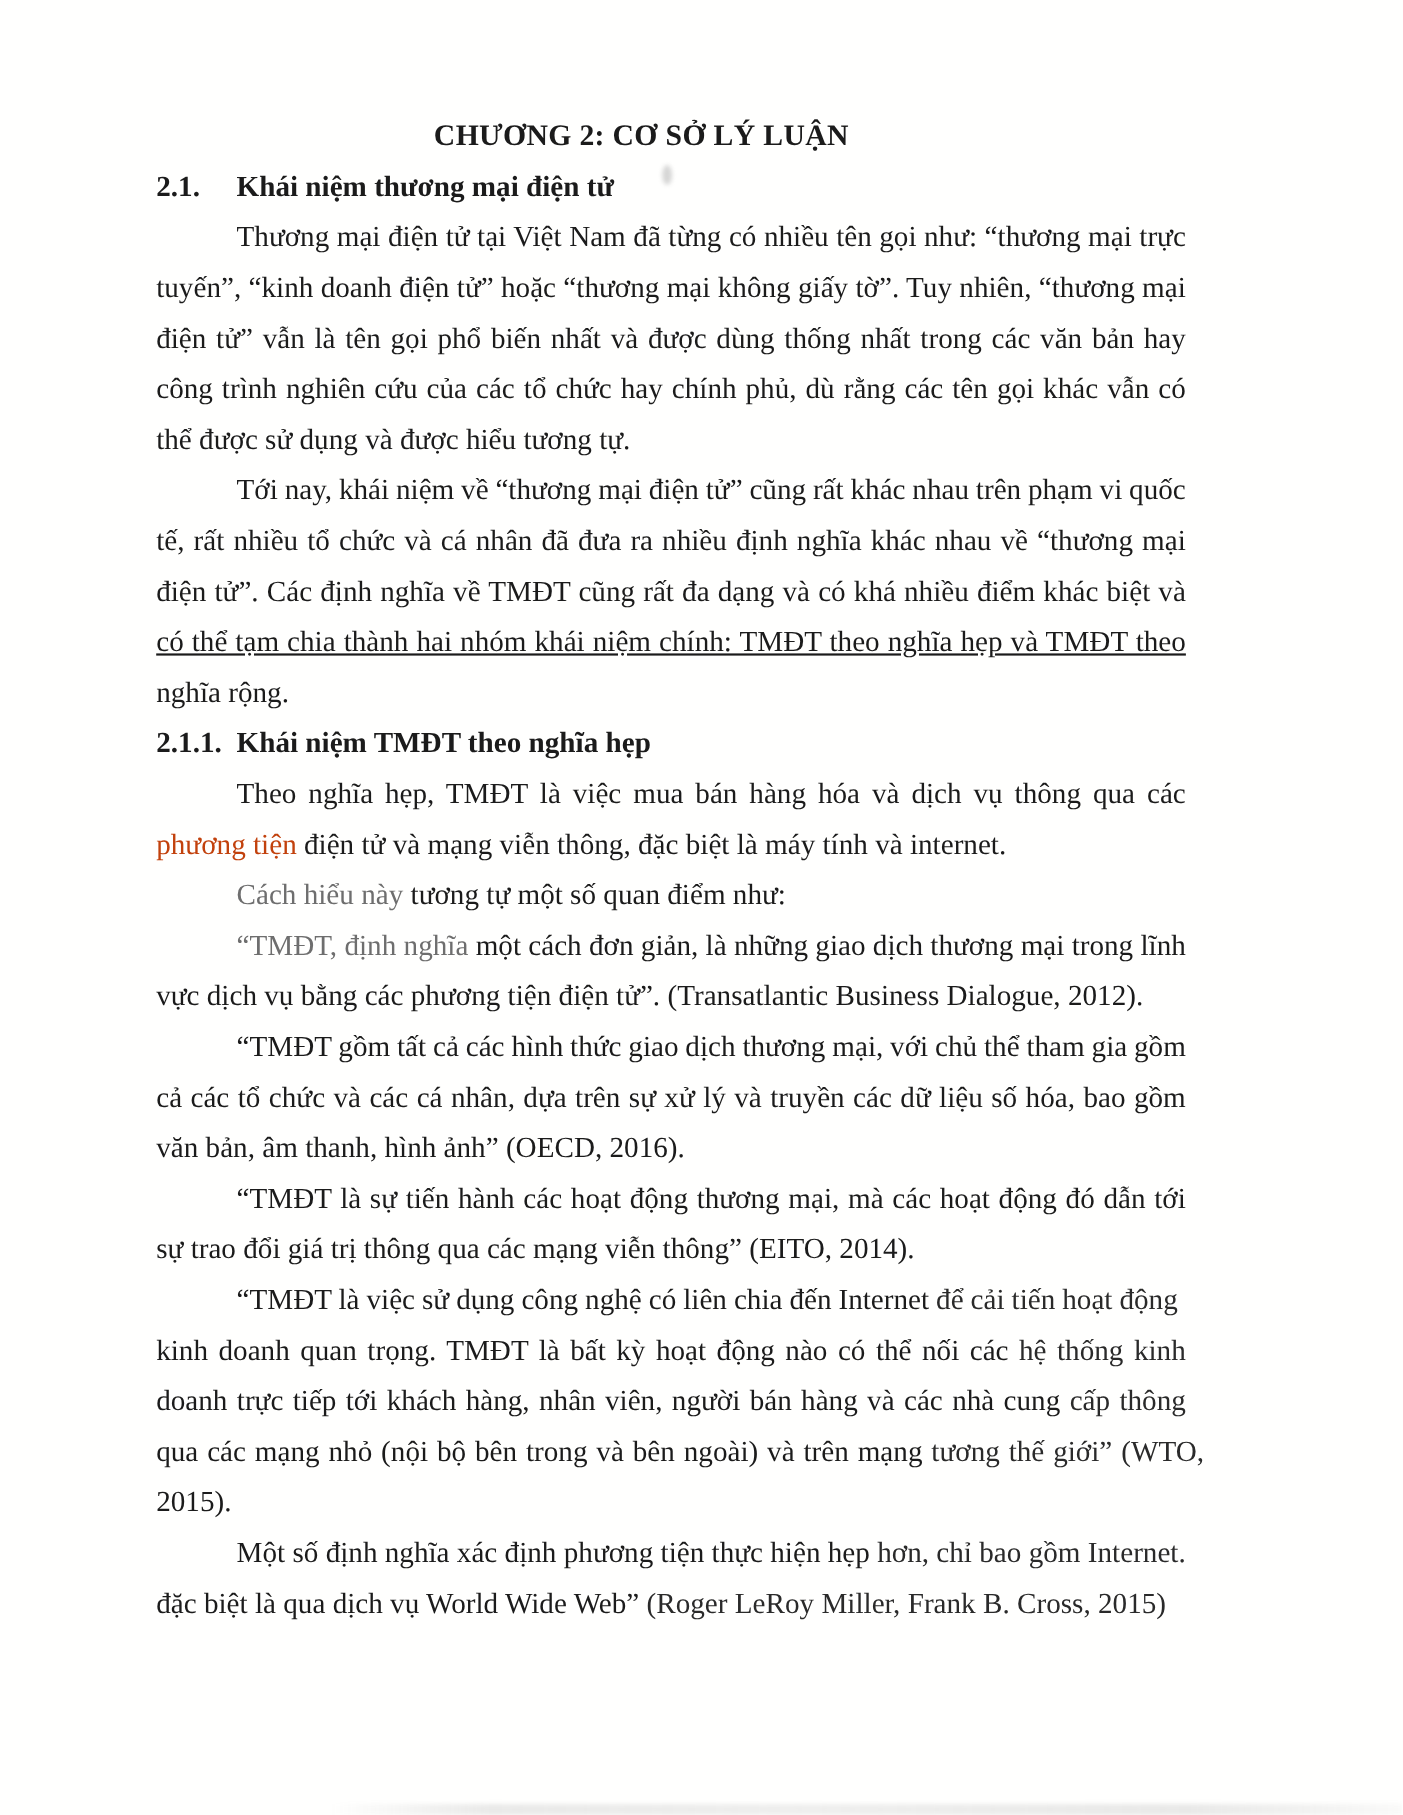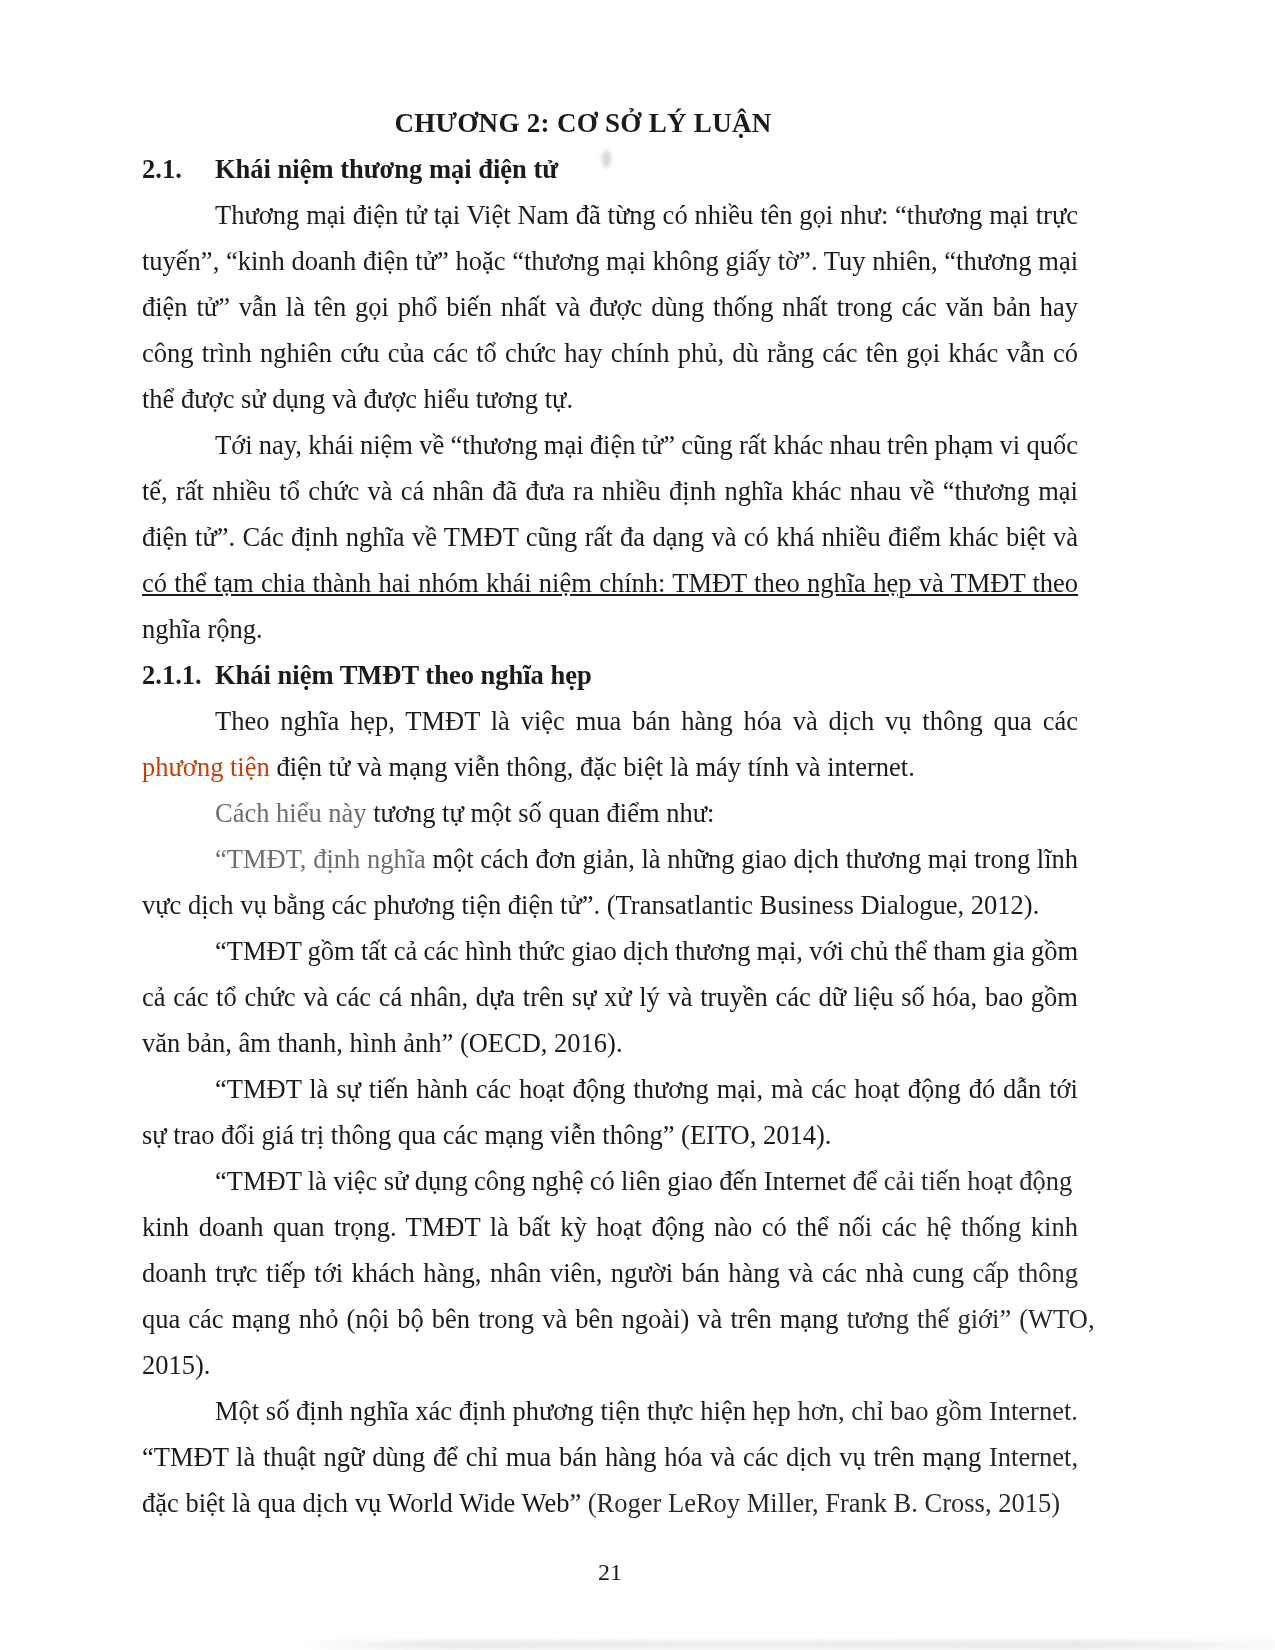--- a/index.html
+++ b/index.html
@@ -108,29 +108,27 @@
     <div class="line indent" style="word-spacing: 0.01px;"><span class="faded1">“TMĐT, định nghĩa</span><span> một cách đơn giản, là những giao dịch thương mại trong lĩnh</span></div>
     <div class="line" style="">vực dịch vụ bằng các phương tiện điện tử”. (Transatlantic Business Dialogue, 2012).</div>
 
     <div class="line indent" style="word-spacing: -0.4px;">“TMĐT gồm tất cả các hình thức giao dịch thương mại, với chủ thể tham gia gồm</div>
     <div class="line" style="word-spacing: 1.03px;">cả các tổ chức và các cá nhân, dựa trên sự xử lý và truyền các dữ liệu số hóa, bao gồm</div>
     <div class="line" style="">văn bản, âm thanh, hình ảnh” (OECD, 2016).</div>
 
     <div class="line indent" style="word-spacing: 1.25px;">“TMĐT là sự tiến hành các hoạt động thương mại, mà các hoạt động đó dẫn tới</div>
     <div class="line" style="">sự trao đổi giá trị thông qua các mạng viễn thông” (EITO, 2014).</div>
 
-    <div class="line indent" style="word-spacing: -0.28px;"><span>“TMĐT là việc sử dụng công nghệ có liên giao đến Internet </span><span class="smudge">để cải tiến hoạt động</span></div>
+    <div class="line indent" style="word-spacing: -0.28px;"><span>“TMĐT là việc sử dụng công nghệ có liên chia đến Internet </span><span class="smudge">để cải tiến hoạt động</span></div>
     <div class="line" style="word-spacing: 2.9px;"><span>kinh doanh quan trọng. TMĐT là bất kỳ hoạt động nào có thể nối các </span><span class="smudge">hệ thống kinh</span></div>
     <div class="line" style="word-spacing: 1.88px;"><span>doanh trực tiếp tới khách hàng, nhân viên, người bán hàng và các nhà cung </span><span class="smudge">cấp thông</span></div>
     <div class="line" style="word-spacing: 1.45px;"><span>qua các mạng nhỏ (nội bộ bên trong và bên ngoài) và trên mạng </span><span class="smudge">tương thế giới” (WTO,</span></div>
     <div class="line" style="">2015).</div>
 
     <div class="line indent" style="word-spacing: 0.02px;"><span>Một số định nghĩa xác định phương tiện thực hiện hẹp </span><span class="smudge">hơn, chỉ bao gồm Internet.</span></div>
-    <div class="line" style="word-spacing: 1.09px;"><span>“TMĐT là thuật ngữ dùng để chỉ mua bán hàng hóa và các dịch vụ trên mạng </span><span class="smudge">Internet,</span></div>
     <div class="line" style=""><span>đặc biệt là qua dịch vụ World Wide Web” </span><span class="smudge">(Roger LeRoy Miller, Frank B. Cross, 2015)</span></div>
 
   </div>
 
-  <div class="pagenum">21</div>
 
   <div class="heading-speck"></div>
   <div class="bottom-artifact"></div>
 </div>
 
 </body></html>

